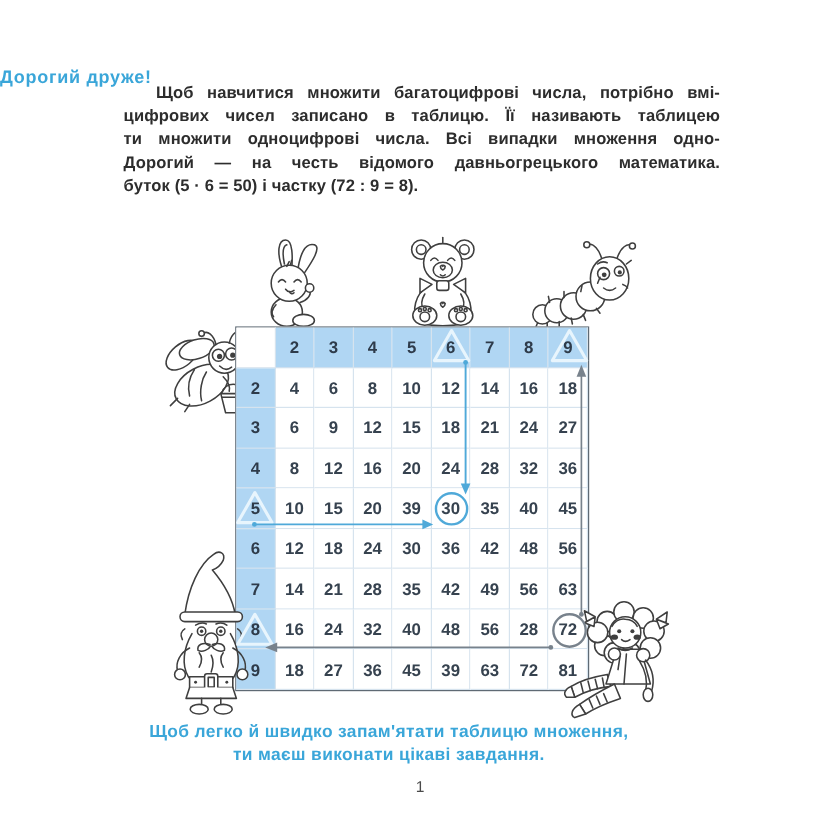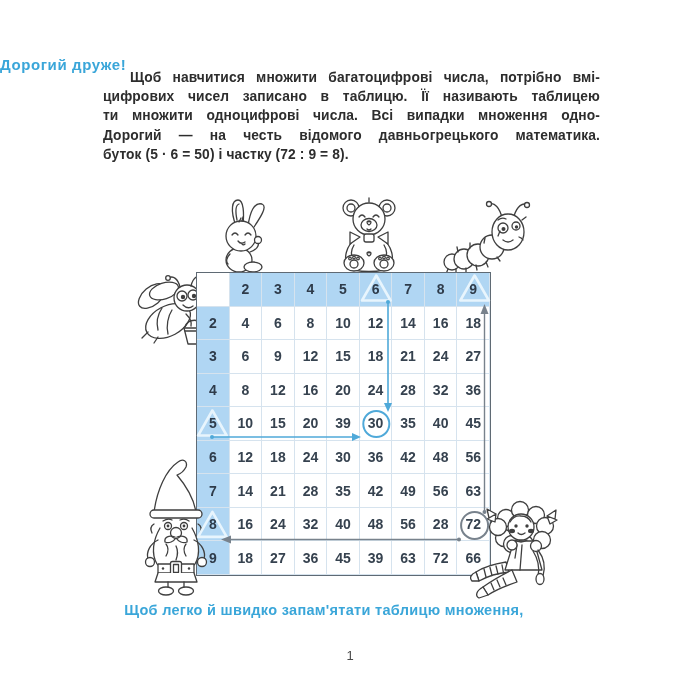--- a/index.html
+++ b/index.html
@@ -290,21 +290,21 @@
       <div class="cell ">28</div>
       <div class="cell ">72</div>
       <div class="cell hdr">9</div>
       <div class="cell ">18</div>
       <div class="cell ">27</div>
       <div class="cell ">36</div>
       <div class="cell ">45</div>
       <div class="cell ">39</div>
       <div class="cell ">63</div>
       <div class="cell ">72</div>
-      <div class="cell ">66</div>
+      <div class="cell ">81</div>
     </div>
 
   <svg class="annot" width="700" height="700" viewBox="0 0 700 700">
     <g fill="none" style="stroke:var(--triangle)" stroke-width="2.6" stroke-linejoin="round">
       <polygon points="362,300.5 390.6,300.5 376.3,275.5"></polygon>
       </g>
     <g fill="none" style="stroke:var(--triangle)" stroke-width="2.6" stroke-linejoin="round">
       <polygon points="460.3,300.5 488.9,300.5 474.6,275.5"></polygon>
       </g>
     <g fill="none" style="stroke:var(--triangle)" stroke-width="2.6" stroke-linejoin="round">
@@ -334,17 +334,18 @@
       <line x1="459" y1="539.5" x2="230" y2="539.5" stroke-width="1.4"></line>
       <polygon points="231,535.5 231,543.5 221,539.5" stroke="none"></polygon>
     </g>
 
     <circle cx="376.3" cy="424" r="13" fill="none" style="stroke:var(--mul-arrow)" stroke-width="2"></circle>
     <circle cx="474.6" cy="525.4" r="13.5" fill="none" style="stroke:var(--div-arrow)" stroke-width="2"></circle>
   </svg>
 
   <div class="footer">
     <div>Щоб легко й швидко запам'ятати таблицю множення,</div>
+    <div>ти маєш виконати цікаві завдання.</div>
   </div>
 
   <div class="pagenum">1</div>
 
 </div>
 
 </body></html>

